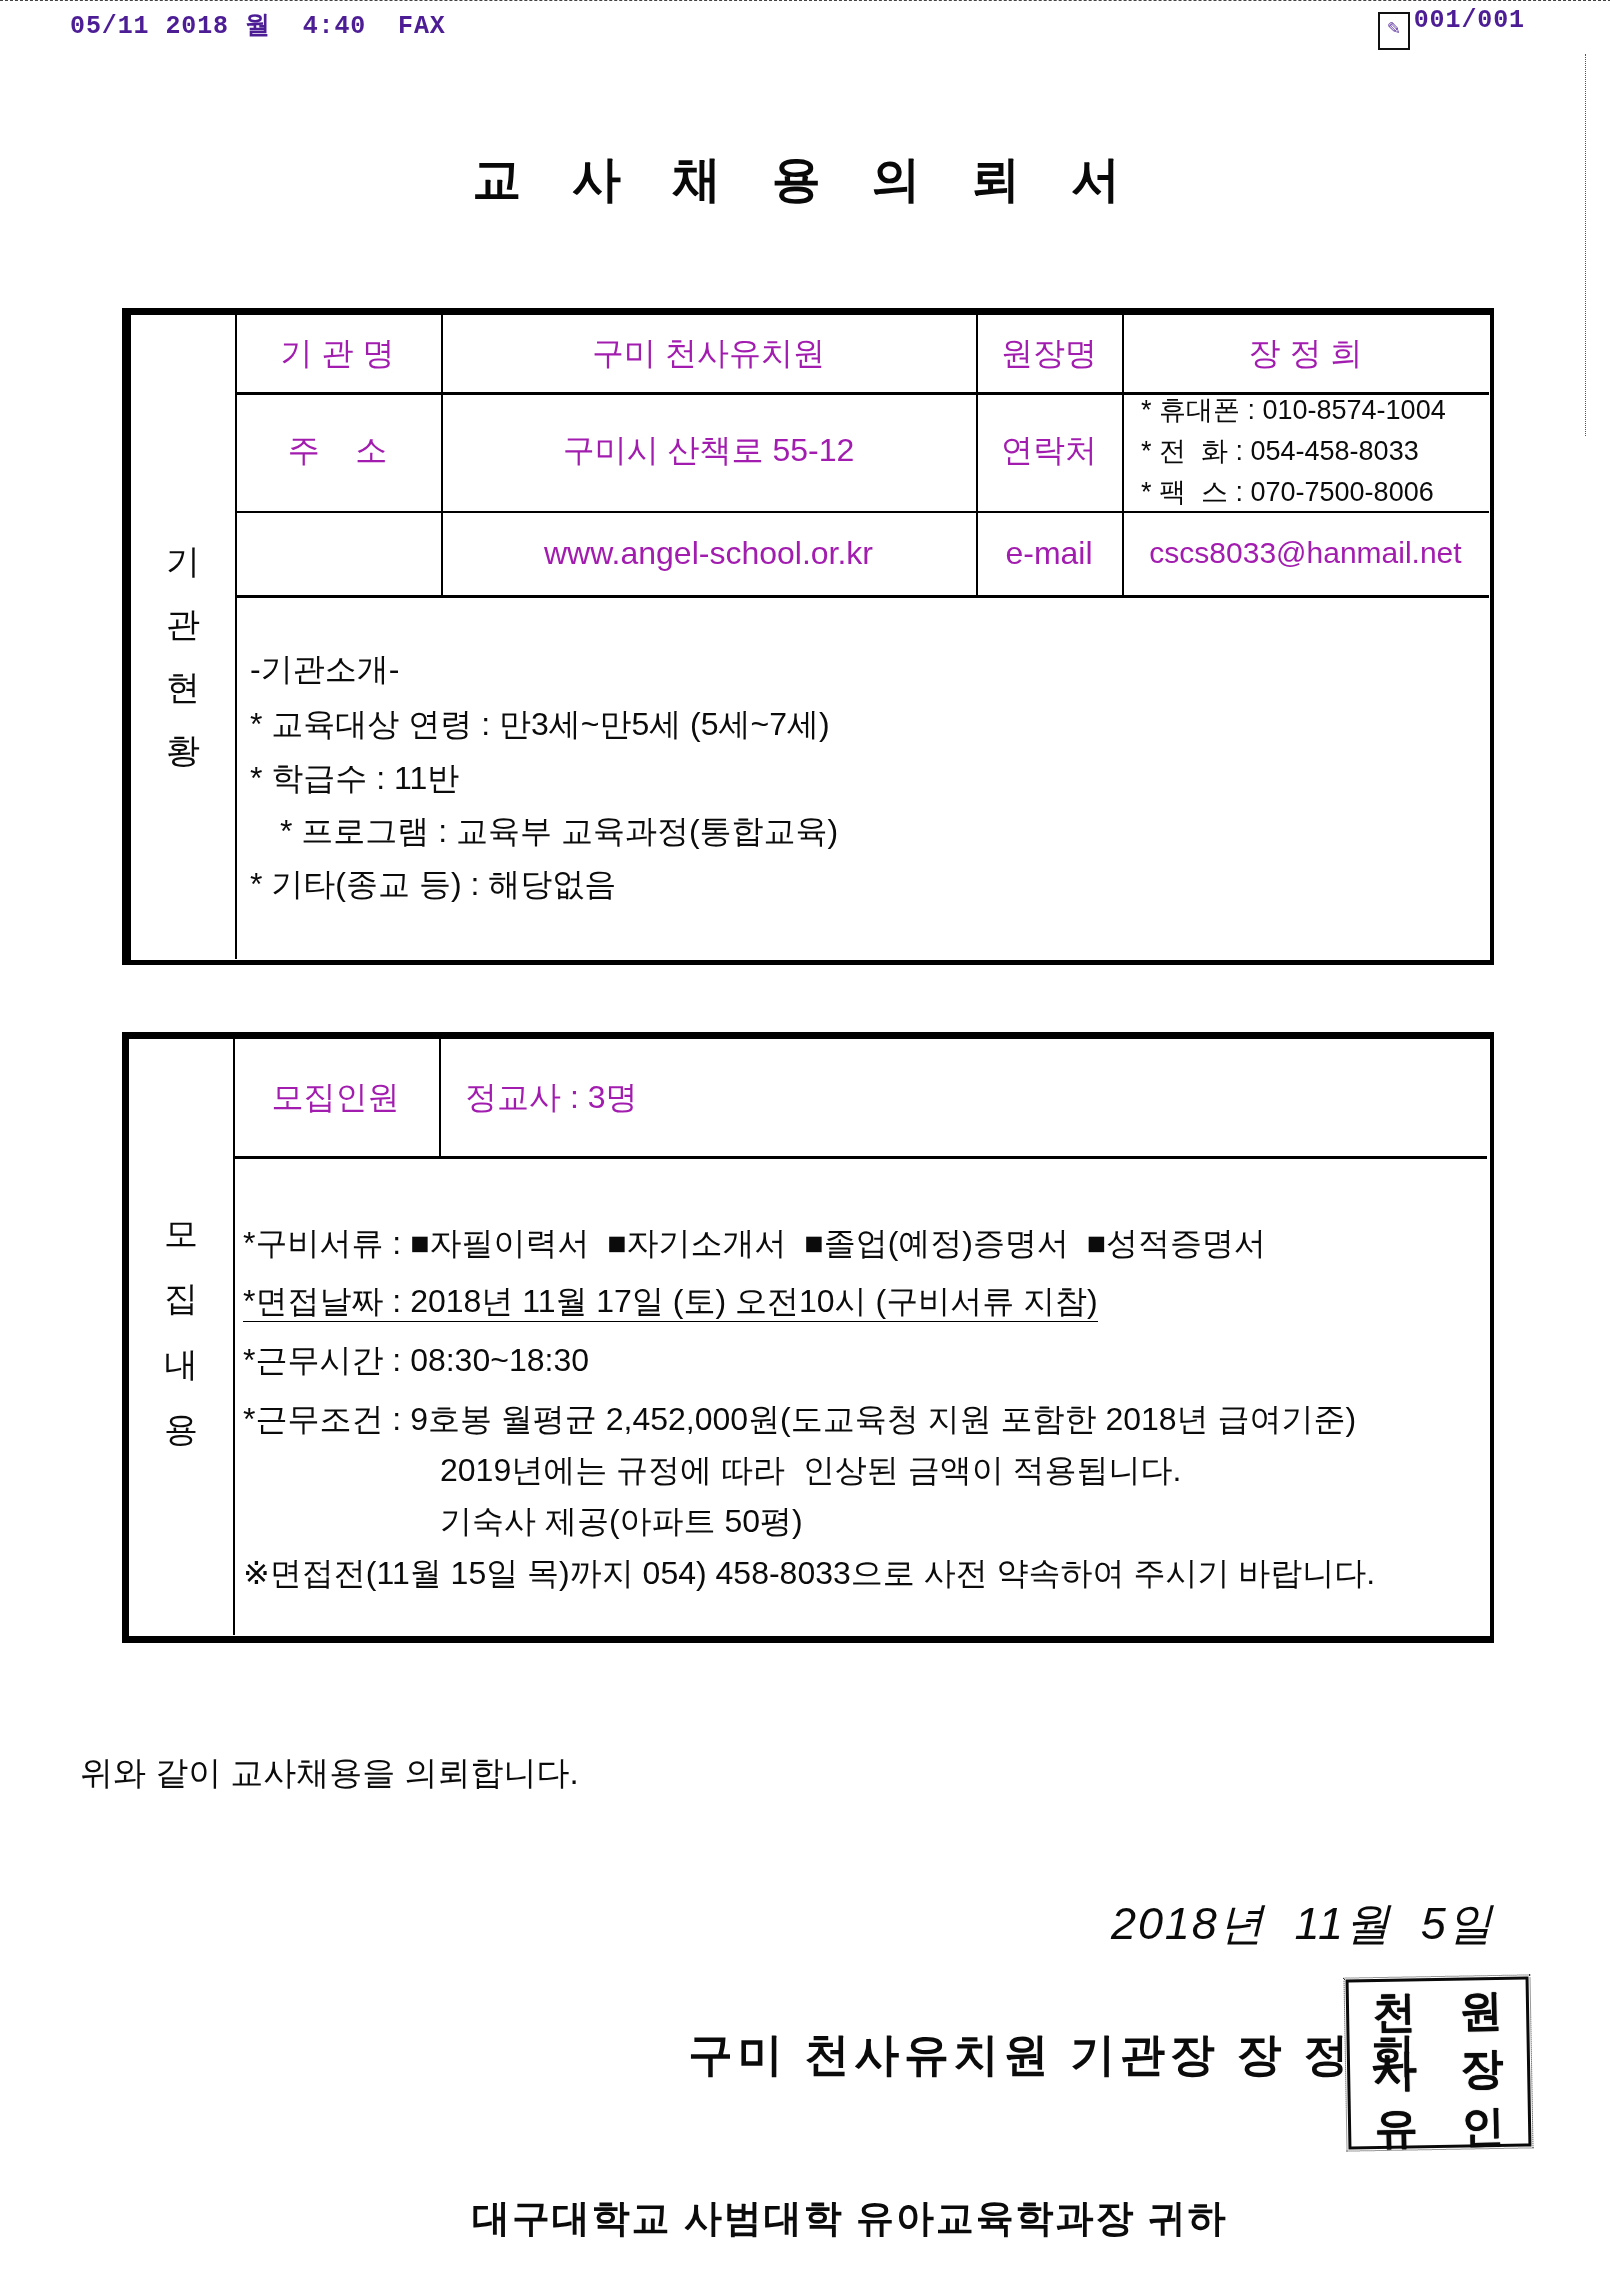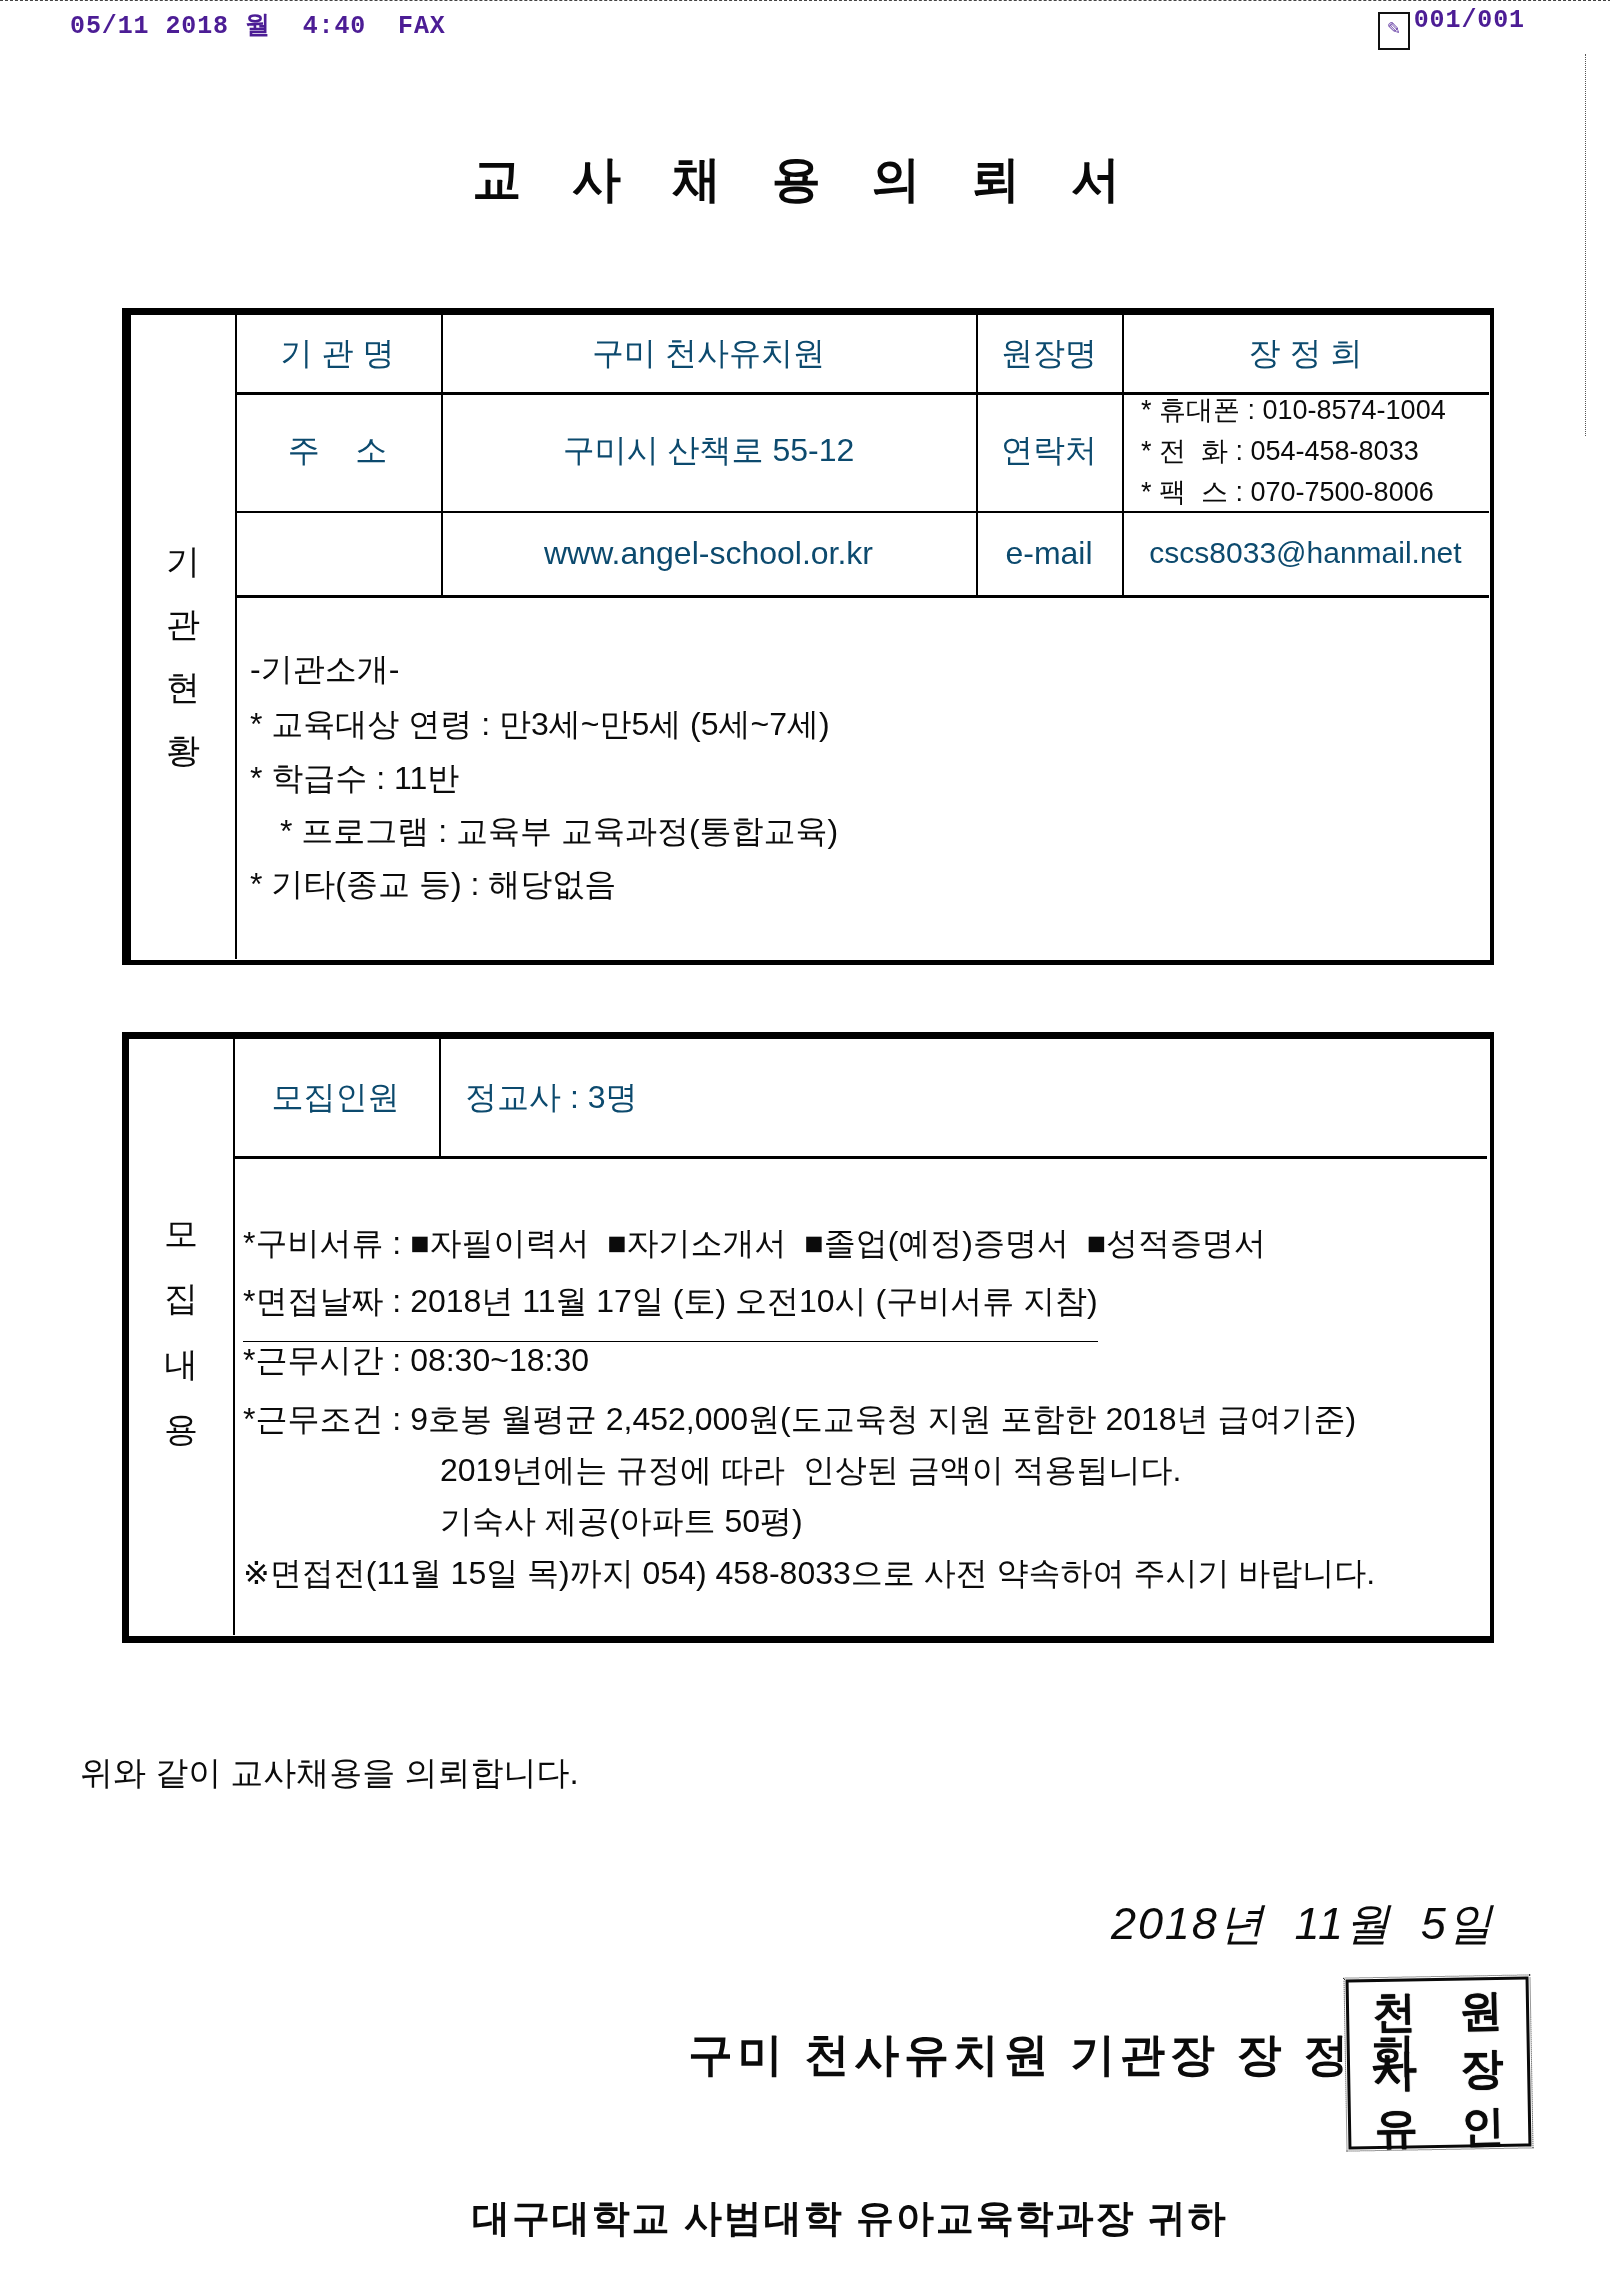--- a/index.html
+++ b/index.html
@@ -31,34 +31,34 @@
   }
   
   .tblbox{box-sizing:border-box;border:solid #000;}
   .t1{border-width:7.5px 4.7px 5.6px 9.3px;}
   .t2{border-width:7.5px 4.7px 7.5px 7.5px;}
   .vline{position:absolute;width:1.9px;background:#000;}
   .hline{position:absolute;height:1.9px;background:#000;}
   .hline.thick{height:2.8px;}
   .cell{
     position:absolute;display:flex;align-items:center;justify-content:center;
-    font-size:32px;color:#0c4a6e;white-space:pre;
+    font-size:32px;color:#a21caf;white-space:pre;
   }
   .cell.left{justify-content:flex-start;}
   .side-label{
     position:absolute;display:flex;flex-direction:column;
     justify-content:space-between;align-items:center;
     font-size:34px;color:#0b0b0b;
   }
   .contacts{
     position:absolute;display:flex;flex-direction:column;justify-content:center;
     font-size:27px;line-height:41px;white-space:pre;color:#0b0b0b;
   }
   .txtline{position:absolute;font-size:32px;white-space:pre;color:#0b0b0b;}
-  .uline{border-bottom:1.9px solid #000;padding-bottom:22px;}
+  .uline{border-bottom:1.9px solid #000;padding-bottom:2px;}
   
   .statement{font-size:33px;}
   .dateline{font-size:45px;letter-spacing:1.9px;font-style:italic;}
   .signature{font-size:45px;font-weight:bold;letter-spacing:4.7px;}
   .recipient{font-size:38px;font-weight:bold;letter-spacing:1.9px;}
   
   .stamp{
     box-sizing:border-box;width:183px;height:170px;
     border:3.7px solid #0a0a0a;outline:1.9px dotted #333;outline-offset:1.9px;
     display:grid;grid-template-columns:1fr 1fr;grid-auto-rows:1fr;

